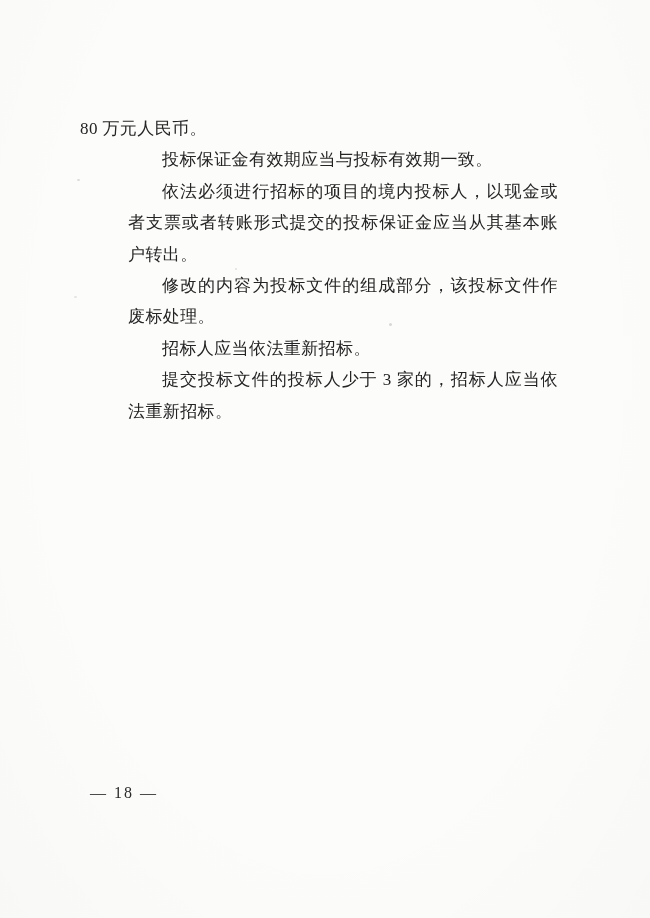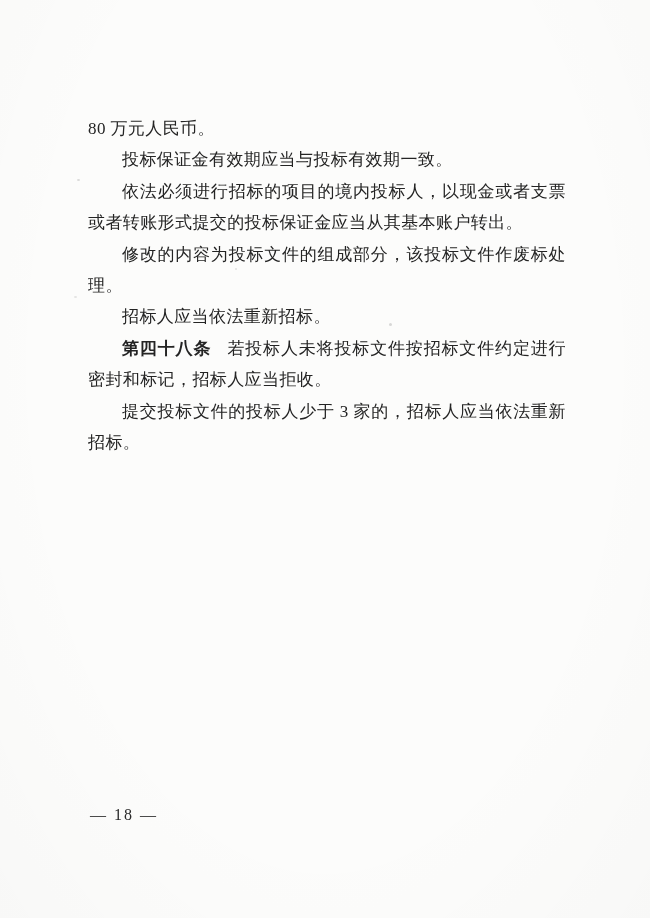--- a/index.html
+++ b/index.html
@@ -17,45 +17,46 @@
     position: absolute;
     inset: 0;
     background:
       radial-gradient(ellipse at 50% 40%, rgba(255,255,255,0) 60%, rgba(0,0,0,0.015) 100%),
       #fcfcfb;
     color: #242424;
     font-family: "Liberation Serif", "DejaVu Serif", serif;
   }
   .content {
     position: absolute;
-    left: 88px;
+    left: 80px;
     top: 113px;
     width: 478px;
     font-size: 17px;
     line-height: 31.4px;
     letter-spacing: 0.4px;
     text-align: justify;
     text-align-last: left;
     color: #242424;
   }
   .content p {
     margin: 0;
     padding: 0;
   }
   .content p.indent {
     text-indent: 2em;
+    margin-left: 48px;
   }
   .term {
     font-weight: 700;
     margin-right: 0.95em;
   }
   .footer {
     position: absolute;
     left: 90px;
-    top: 806px;
+    top: 784px;
     font-size: 16px;
     letter-spacing: 2px;
     color: #2a2a2a;
     font-family: "Liberation Serif", "DejaVu Serif", serif;
   }
   .speck {
     position: absolute;
     border-radius: 50%;
     background: rgba(60,60,60,0.35);
   }
@@ -73,21 +74,20 @@
     <p>80 万元人民币。</p>
 
     <p class="indent">投标保证金有效期应当与投标有效期一致。</p>
 
     <p class="indent">依法必须进行招标的项目的境内投标人，以现金或者支票或者转账形式提交的投标保证金应当从其基本账户转出。</p>
 
     <p class="indent">修改的内容为投标文件的组成部分，该投标文件作废标处理。</p>
 
     <p class="indent">招标人应当依法重新招标。</p>
 
-    <p class="indent"><span class="term">第四十八条</span><span>若投标人未将投标文件按招标文件约定进行密封和标记，招标人应当拒收。</span></p>
 
 
 
     <p class="indent">提交投标文件的投标人少于 3 家的，招标人应当依法重新招标。</p>
 
   </div>
 
   <div class="footer">— 18 —</div>
 
   <div class="speck s1"></div>

